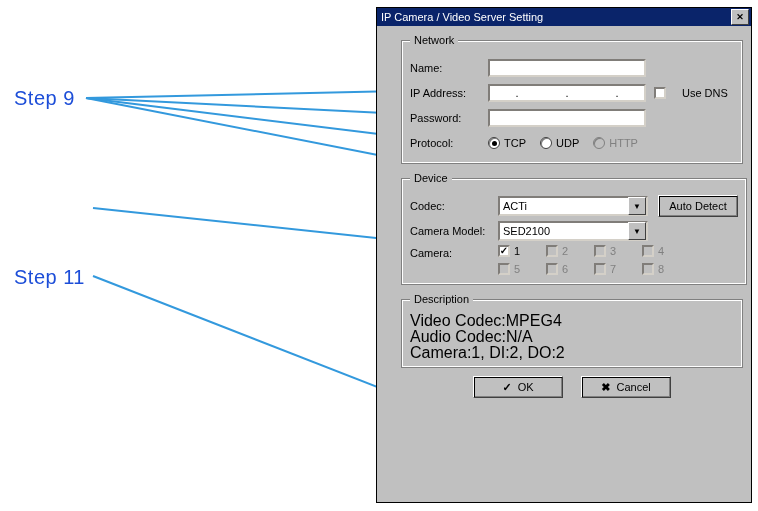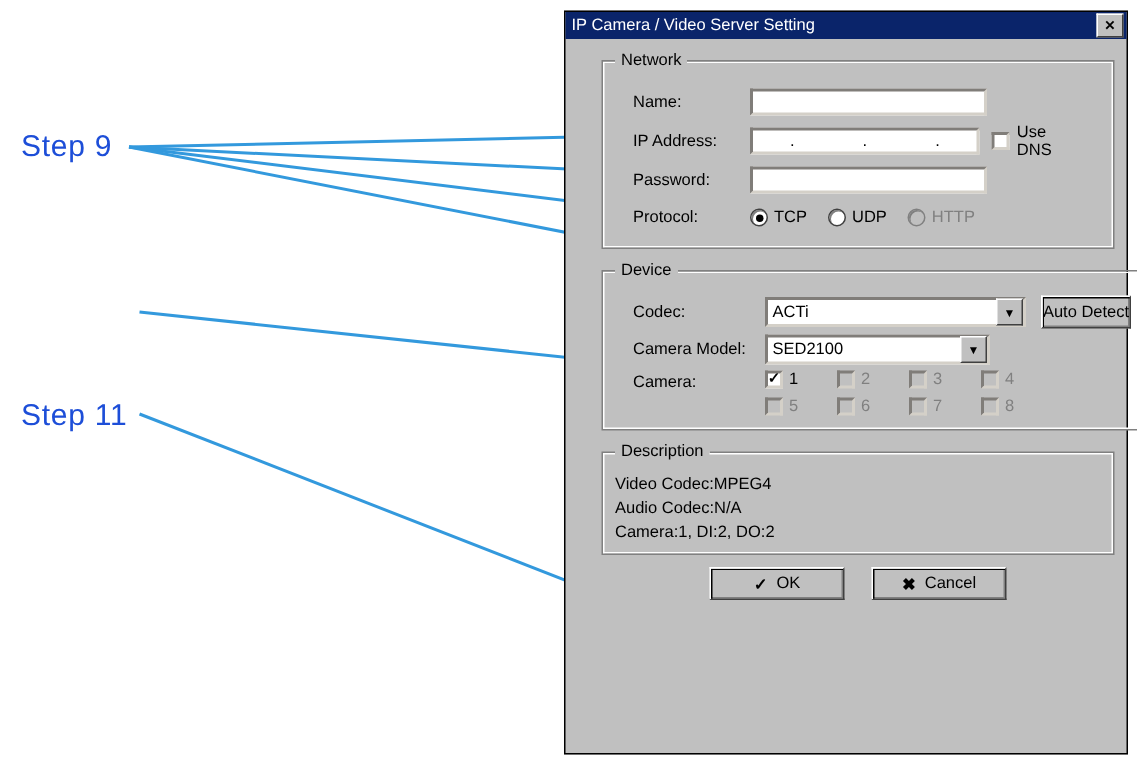--- a/index.html
+++ b/index.html
@@ -87,21 +87,21 @@
   }
   fieldset legend {
     padding: 0 4px;
     font-size: 11px;
     color: #000;
     background: #c0c0c0;
   }
   .row {
     display: flex;
     align-items: center;
-    margin: 3px 12px;
+    margin: 3px 0;
     min-height: 22px;
   }
   .lbl {
     width: 78px;
     flex-shrink: 0;
     font-size: 11px;
   }
   .txt {
     width: 158px;
     height: 18px;
@@ -117,21 +117,21 @@
     display: flex;
     align-items: center;
     justify-content: space-around;
   }
   .txt.ip span { color: #000; }
   .chk-wrap {
     display: flex;
     align-items: center;
     margin-left: 8px;
     font-size: 11px;
-    gap: 5px;
+    gap: 16px;
   }
   .chk {
     width: 12px;
     height: 12px;
     border: 2px inset #d4d0c8;
     background: #fff;
     box-sizing: border-box;
     display:inline-flex;
     align-items:center;
     justify-content:center;
@@ -200,36 +200,36 @@
     border-bottom-color:#404040;
     box-shadow: 1px 1px 0 #000 inset, -1px -1px 0 #808080 inset;
     font-size:11px;
     padding: 0 12px;
     display:inline-flex;
     align-items:center;
     justify-content:center;
     gap:6px;
     box-sizing:border-box;
   }
-  .btn.small { width: 60px; padding:0; }
+  .btn.small { width: 80px; padding:0; }
   .cam-grid {
     display:flex; flex-direction:column; gap:6px;
   }
   .cam-row {
     display:flex; gap:14px;
   }
   .cam-opt {
     display:flex; align-items:center; gap:4px;
     width: 34px;
     font-size:11px;
   }
   .cam-opt.disabled { color:#808080; }
   .cam-opt.disabled .chk { background:#c0c0c0; }
   .desc-text {
-    font-size:11px;
+    font-size:16px;
     line-height: 16px;
   }
   .bottom-buttons {
     display:flex;
     justify-content:center;
     gap: 18px;
     margin-top: 6px;
   }
   .bottom-buttons .btn { width: 90px; }
   .mark { font-family: Arial; font-weight:bold; }
@@ -314,21 +314,21 @@
             </label>
           </div>
         </div>
       </fieldset>
 
       <fieldset>
         <legend>Device</legend>
 
         <div class="row">
           <span class="lbl" style="width:88px">Codec:</span>
-          <div class="select" style="width:174px">
+          <div class="select" style="width:150px">
             <span>ACTi</span>
             <span class="dd-btn">▼</span>
           </div>
           <div style="width:10px"></div>
           <div class="btn small">
             <span>Auto Detect</span>
           </div>
         </div>
 
         <div class="row">

